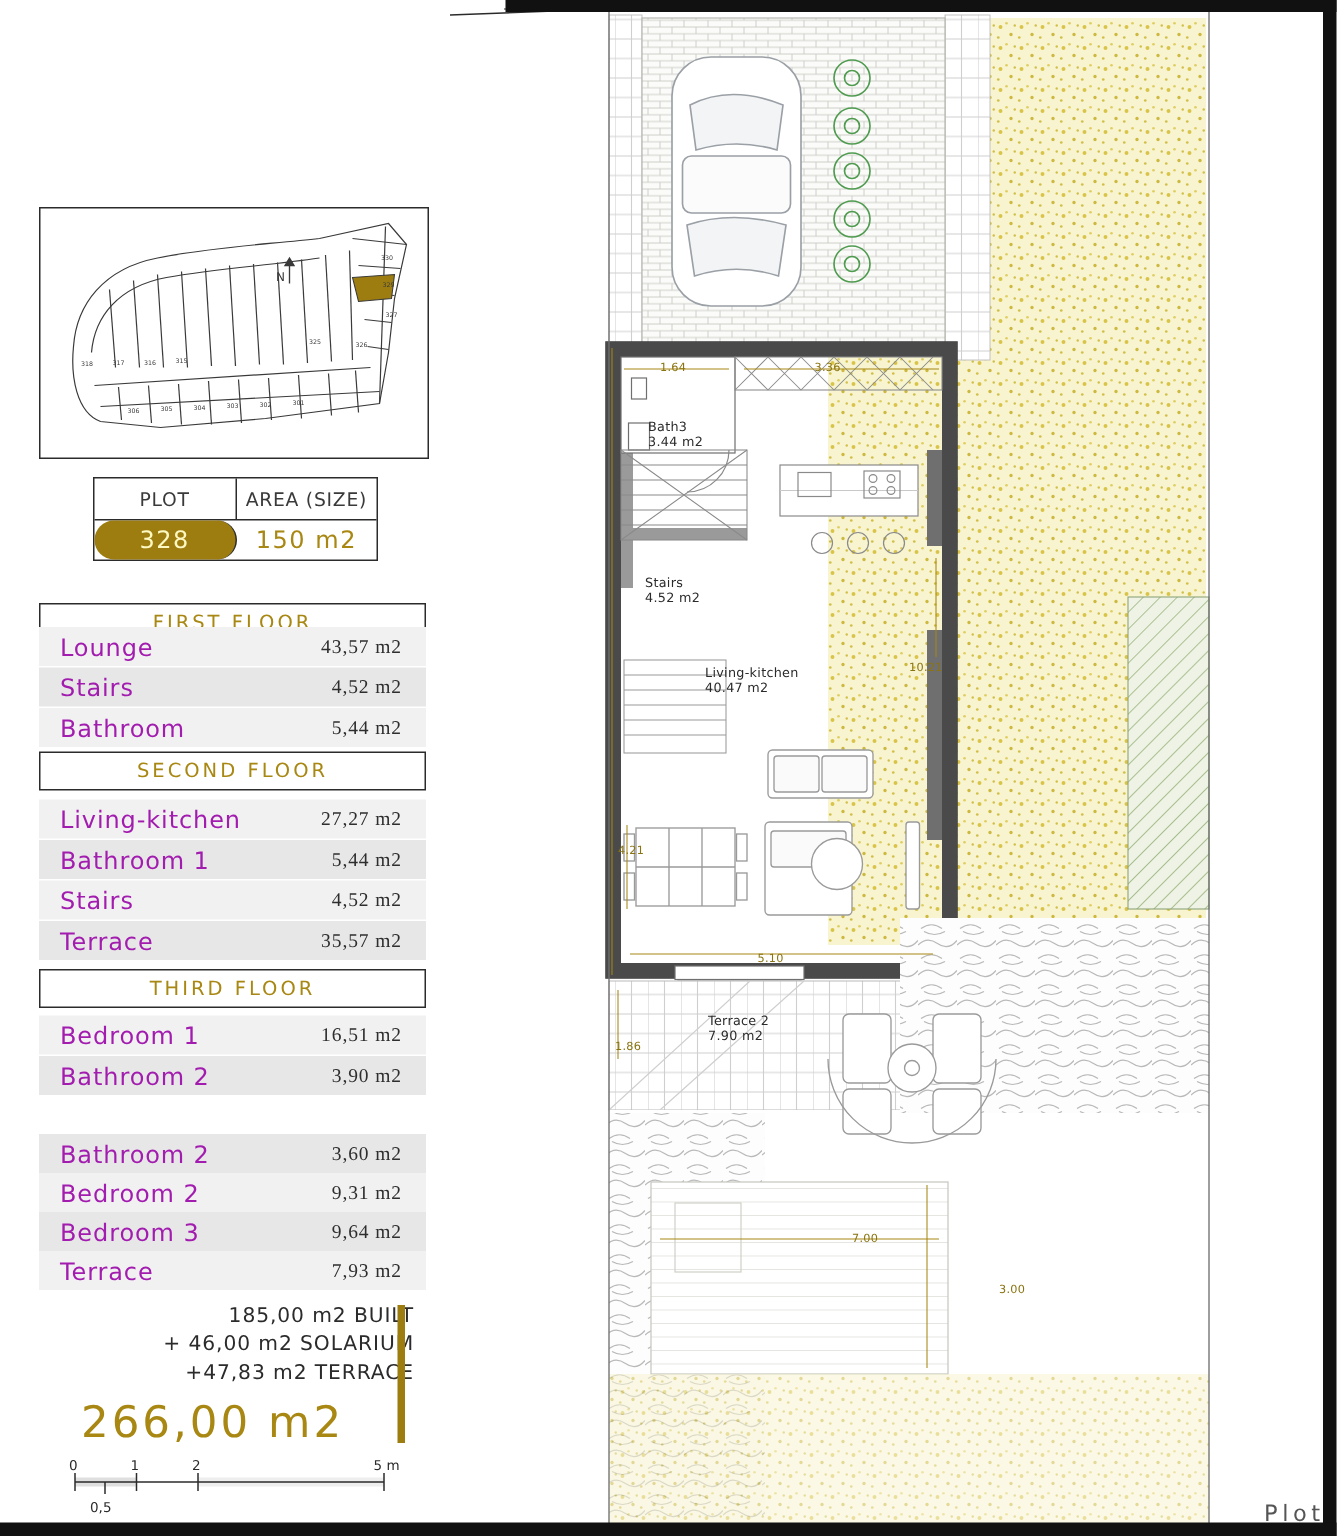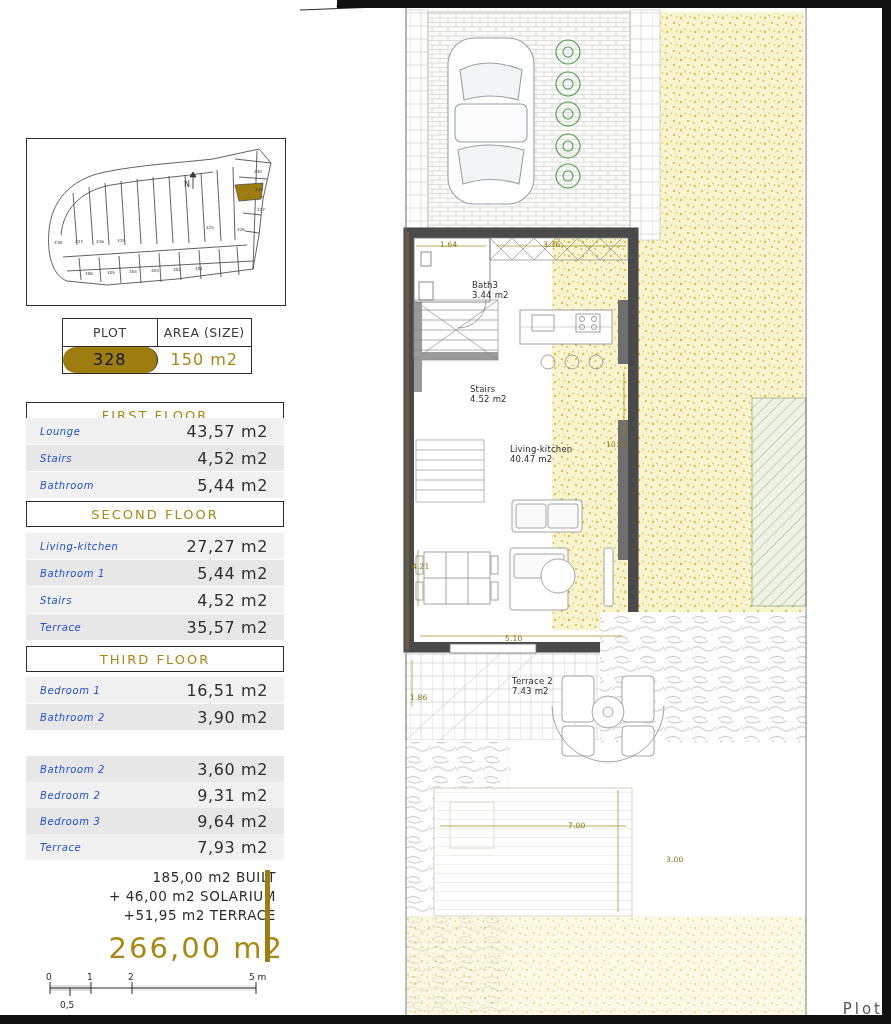--- a/index.html
+++ b/index.html
@@ -17,48 +17,48 @@
 
   
   .plot-table{position:absolute;left:62px;top:318px;width:190px;height:56px;
               border:1px solid #2b2b2b;box-sizing:border-box;display:flex;flex-direction:column;}
   .plot-row{display:flex;flex:1;}
   .plot-cell{flex:1;display:flex;align-items:center;justify-content:center;
              font-size:12.5px;letter-spacing:.5px;color:#3a3a3a;}
   .plot-cell.divider{border-right:1px solid #2b2b2b;}
   .plot-row.head{border-bottom:1px solid #2b2b2b;}
   .plot-row.val .plot-cell{color:#a88713;font-size:16px;letter-spacing:1px;}
-  .plot-row.val .plot-cell.divider{background:#9d7d10;color:#0f172a;border-radius:13px;}
+  .plot-row.val .plot-cell.divider{background:#9d7d10;color:#fef9c3;border-radius:13px;}
 
   
   .floor-head{position:absolute;left:26px;width:258px;height:26px;
               border:1px solid #2b2b2b;box-sizing:border-box;
               display:flex;align-items:center;justify-content:center;
               font-size:13px;letter-spacing:2px;color:#a88713;background:#fff;}
   .row{position:absolute;left:26px;width:258px;height:26px;box-sizing:border-box;
        display:flex;align-items:center;background:#f1f1f1;}
   .row.alt{background:#e7e7e7;}
-  .row .nm{padding-left:14px;font-size:10px;letter-spacing:.6px;color:#1d4ed8;flex:1;font-style:italic;}
-  .row .vl{padding-right:16px;font-size:16px;letter-spacing:.6px;color:#2e2e2e;}
+  .row .nm{padding-left:14px;font-size:16px;letter-spacing:.6px;color:#a21caf;flex:1;}
+  .row .vl{padding-right:16px;font-size:13px;letter-spacing:.6px;color:#2e2e2e;font-family:Liberation Serif, serif;}
 
   
   .totals{position:absolute;left:26px;top:868px;width:258px;}
   .tot-line{text-align:right;font-size:13.5px;letter-spacing:.6px;color:#2b2b2b;
             line-height:19px;padding-right:8px;}
-  .grand{margin-top:6px;text-align:right;padding-left:28px;font-size:29px;
+  .grand{margin-top:6px;text-align:left;padding-left:28px;font-size:29px;
          letter-spacing:2px;color:#a88713;}
   .gold-bar{position:absolute;right:14px;top:2px;width:5px;height:92px;background:#9d7d10;}
 
   
   .scalewrap{position:absolute;left:44px;top:972px;width:240px;height:40px;}
 
   
   .plan{position:absolute;left:300px;top:0;width:591px;height:1024px;overflow:hidden;background:#fff;}
   .plan svg{display:block;}
-  .lbl{position:absolute;font-size:8.5px;color:#2b2b2b;line-height:10px;letter-spacing:.2px;margin-left:40px;}
+  .lbl{position:absolute;font-size:8.5px;color:#2b2b2b;line-height:10px;letter-spacing:.2px;}
   .dim{position:absolute;font-size:7.5px;color:#8a7412;letter-spacing:.2px;}
   .plotword{position:absolute;right:8px;bottom:6px;font-size:15px;letter-spacing:3px;color:#555;}
 
   
   .edge-top{position:absolute;left:337px;top:0;width:554px;height:8px;background:#111;}
   .edge-right{position:absolute;right:0;top:0;width:9px;height:1024px;background:#111;}
   .edge-bottom{position:absolute;left:300px;bottom:0;width:591px;height:9px;background:#111;}
   .edge-left-bot{position:absolute;left:0;bottom:0;width:300px;height:9px;background:#111;}
 </style>
 </head>
@@ -197,21 +197,21 @@
     </div>
     <div class="row" style="top:834px">
       <span class="nm">Terrace</span>
       <span class="vl">7,93 m2</span>
     </div>
 
     <div class="totals">
       <div class="gold-bar"></div>
       <div class="tot-line">185,00 m2 BUILT</div>
       <div class="tot-line">+  46,00 m2 SOLARIUM</div>
-      <div class="tot-line">+51,95 m2 TERRACE</div>
+      <div class="tot-line">+47,83 m2 TERRACE</div>
       <div class="grand">266,00 m2</div>
     </div>
 
     <div class="scalewrap">
       <svg width="236" height="40" viewBox="0 0 236 40">
         <g stroke="#2b2b2b" stroke-width="1">
           <line x1="6" y1="16" x2="212" y2="16"></line>
           <line x1="6" y1="10" x2="6" y2="22"></line>
           <line x1="47" y1="10" x2="47" y2="22"></line>
           <line x1="88" y1="10" x2="88" y2="22"></line>
@@ -416,21 +416,21 @@
     <div class="lbl" style="left:132px;top:280px">
       <span>Bath3</span><br><span>3.44 m2</span>
     </div>
     <div class="lbl" style="left:130px;top:384px">
       <span>Stairs</span><br><span>4.52 m2</span>
     </div>
     <div class="lbl" style="left:170px;top:444px">
       <span>Living-kitchen</span><br><span>40.47 m2</span>
     </div>
     <div class="lbl" style="left:172px;top:676px">
-      <span>Terrace 2</span><br><span>7.43 m2</span>
+      <span>Terrace 2</span><br><span>7.90 m2</span>
     </div>
 
     <div class="dim" style="left:140px;top:240px">1.64</div>
     <div class="dim" style="left:243px;top:240px">3.36</div>
     <div class="dim" style="left:306px;top:440px">10.21</div>
     <div class="dim" style="left:112px;top:562px">4.21</div>
     <div class="dim" style="left:205px;top:634px">5.10</div>
     <div class="dim" style="left:110px;top:693px">1.86</div>
     <div class="dim" style="left:268px;top:821px">7.00</div>
     <div class="dim" style="left:366px;top:855px">3.00</div>

